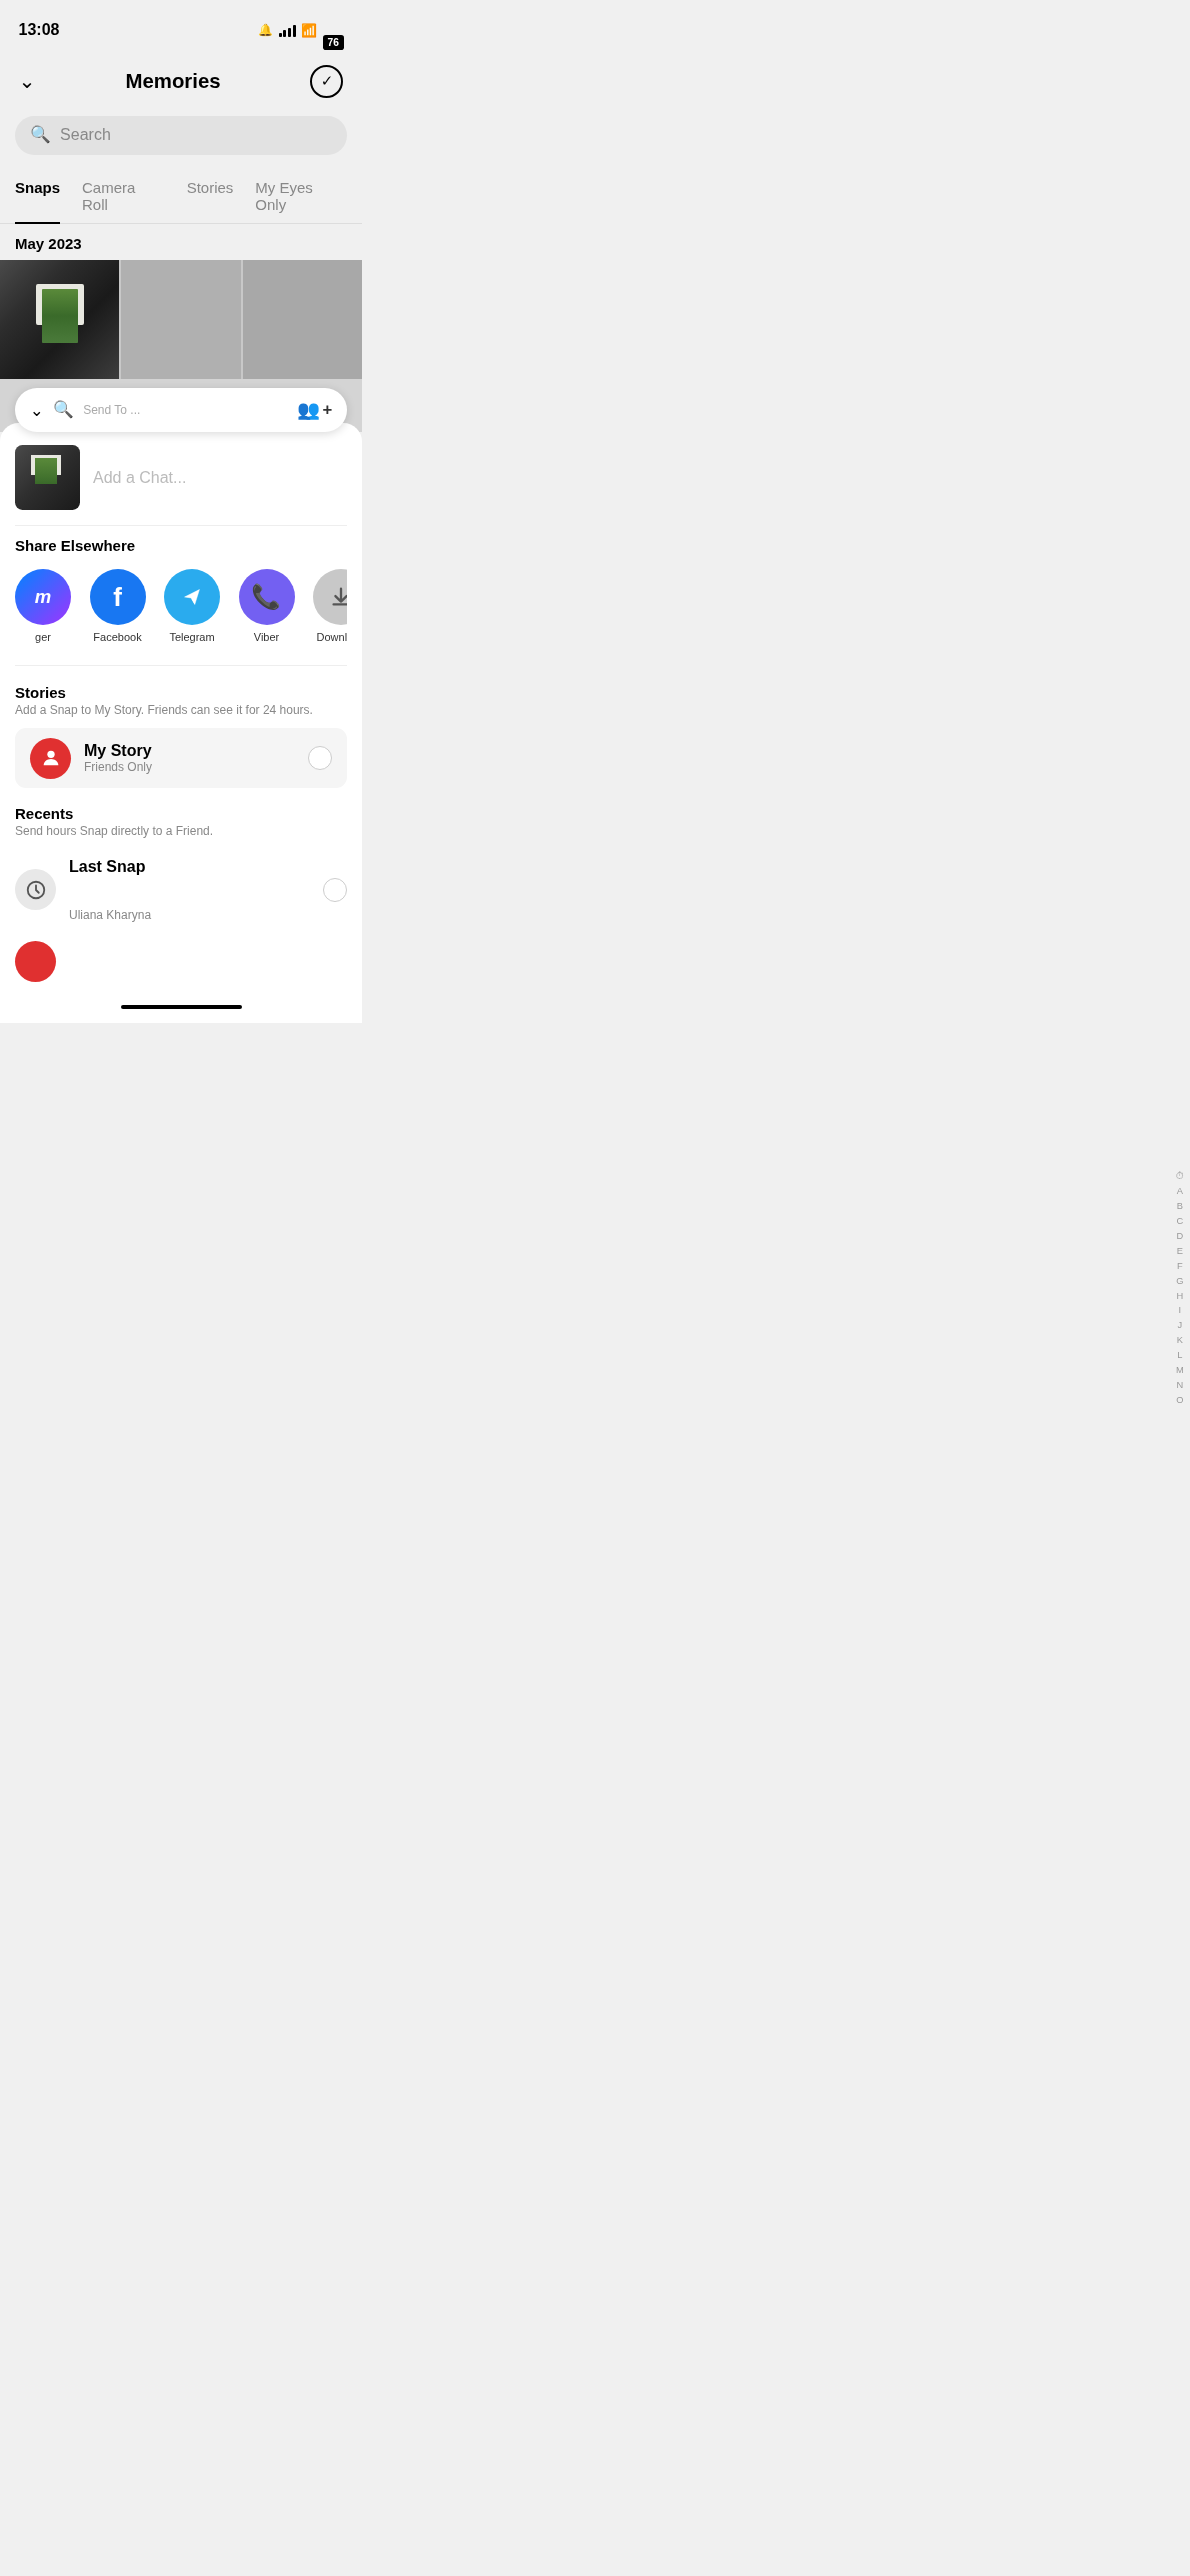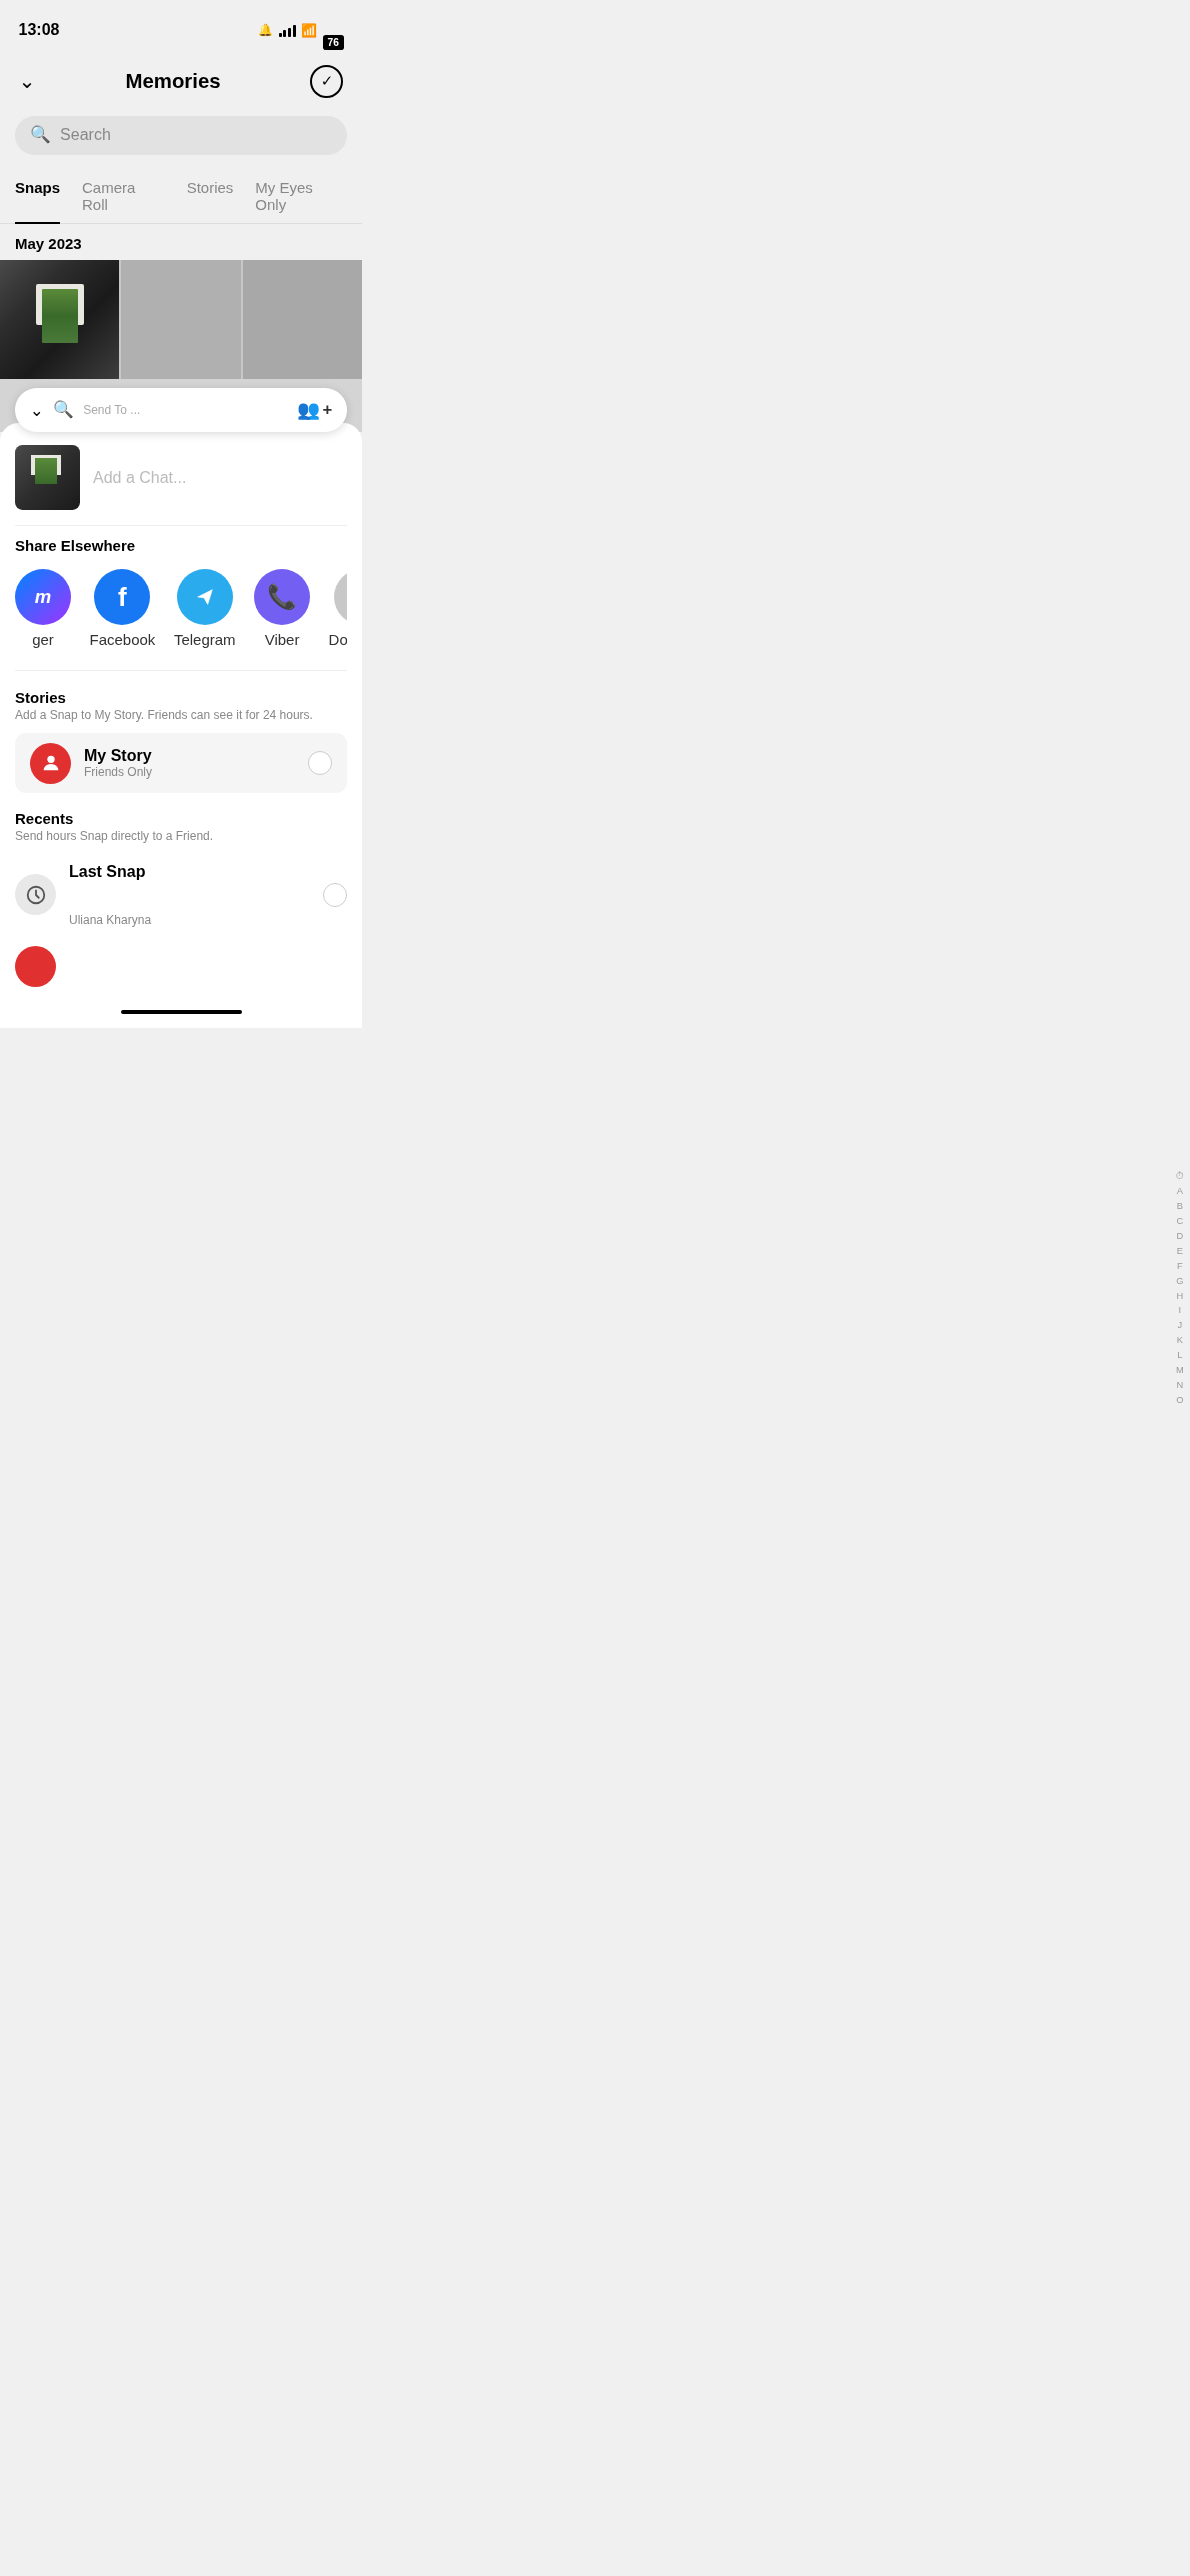--- a/index.html
+++ b/index.html
@@ -301,21 +301,21 @@
       width: 56px;
       height: 56px;
       border-radius: 50%;
       display: flex;
       align-items: center;
       justify-content: center;
       font-size: 24px;
       color: #fff;
     }
     .share-label {
-      font-size: 15px;
+      font-size: 11px;
       color: #333;
       text-align: center;
     }
     .bg-messenger { background: linear-gradient(135deg, #0084ff, #a033ff); }
     .bg-facebook { background: #1877f2; }
     .bg-telegram { background: #2aabee; }
     .bg-viber { background: #7360f2; }
     .bg-download { background: #c8c8c8; }
 
     

